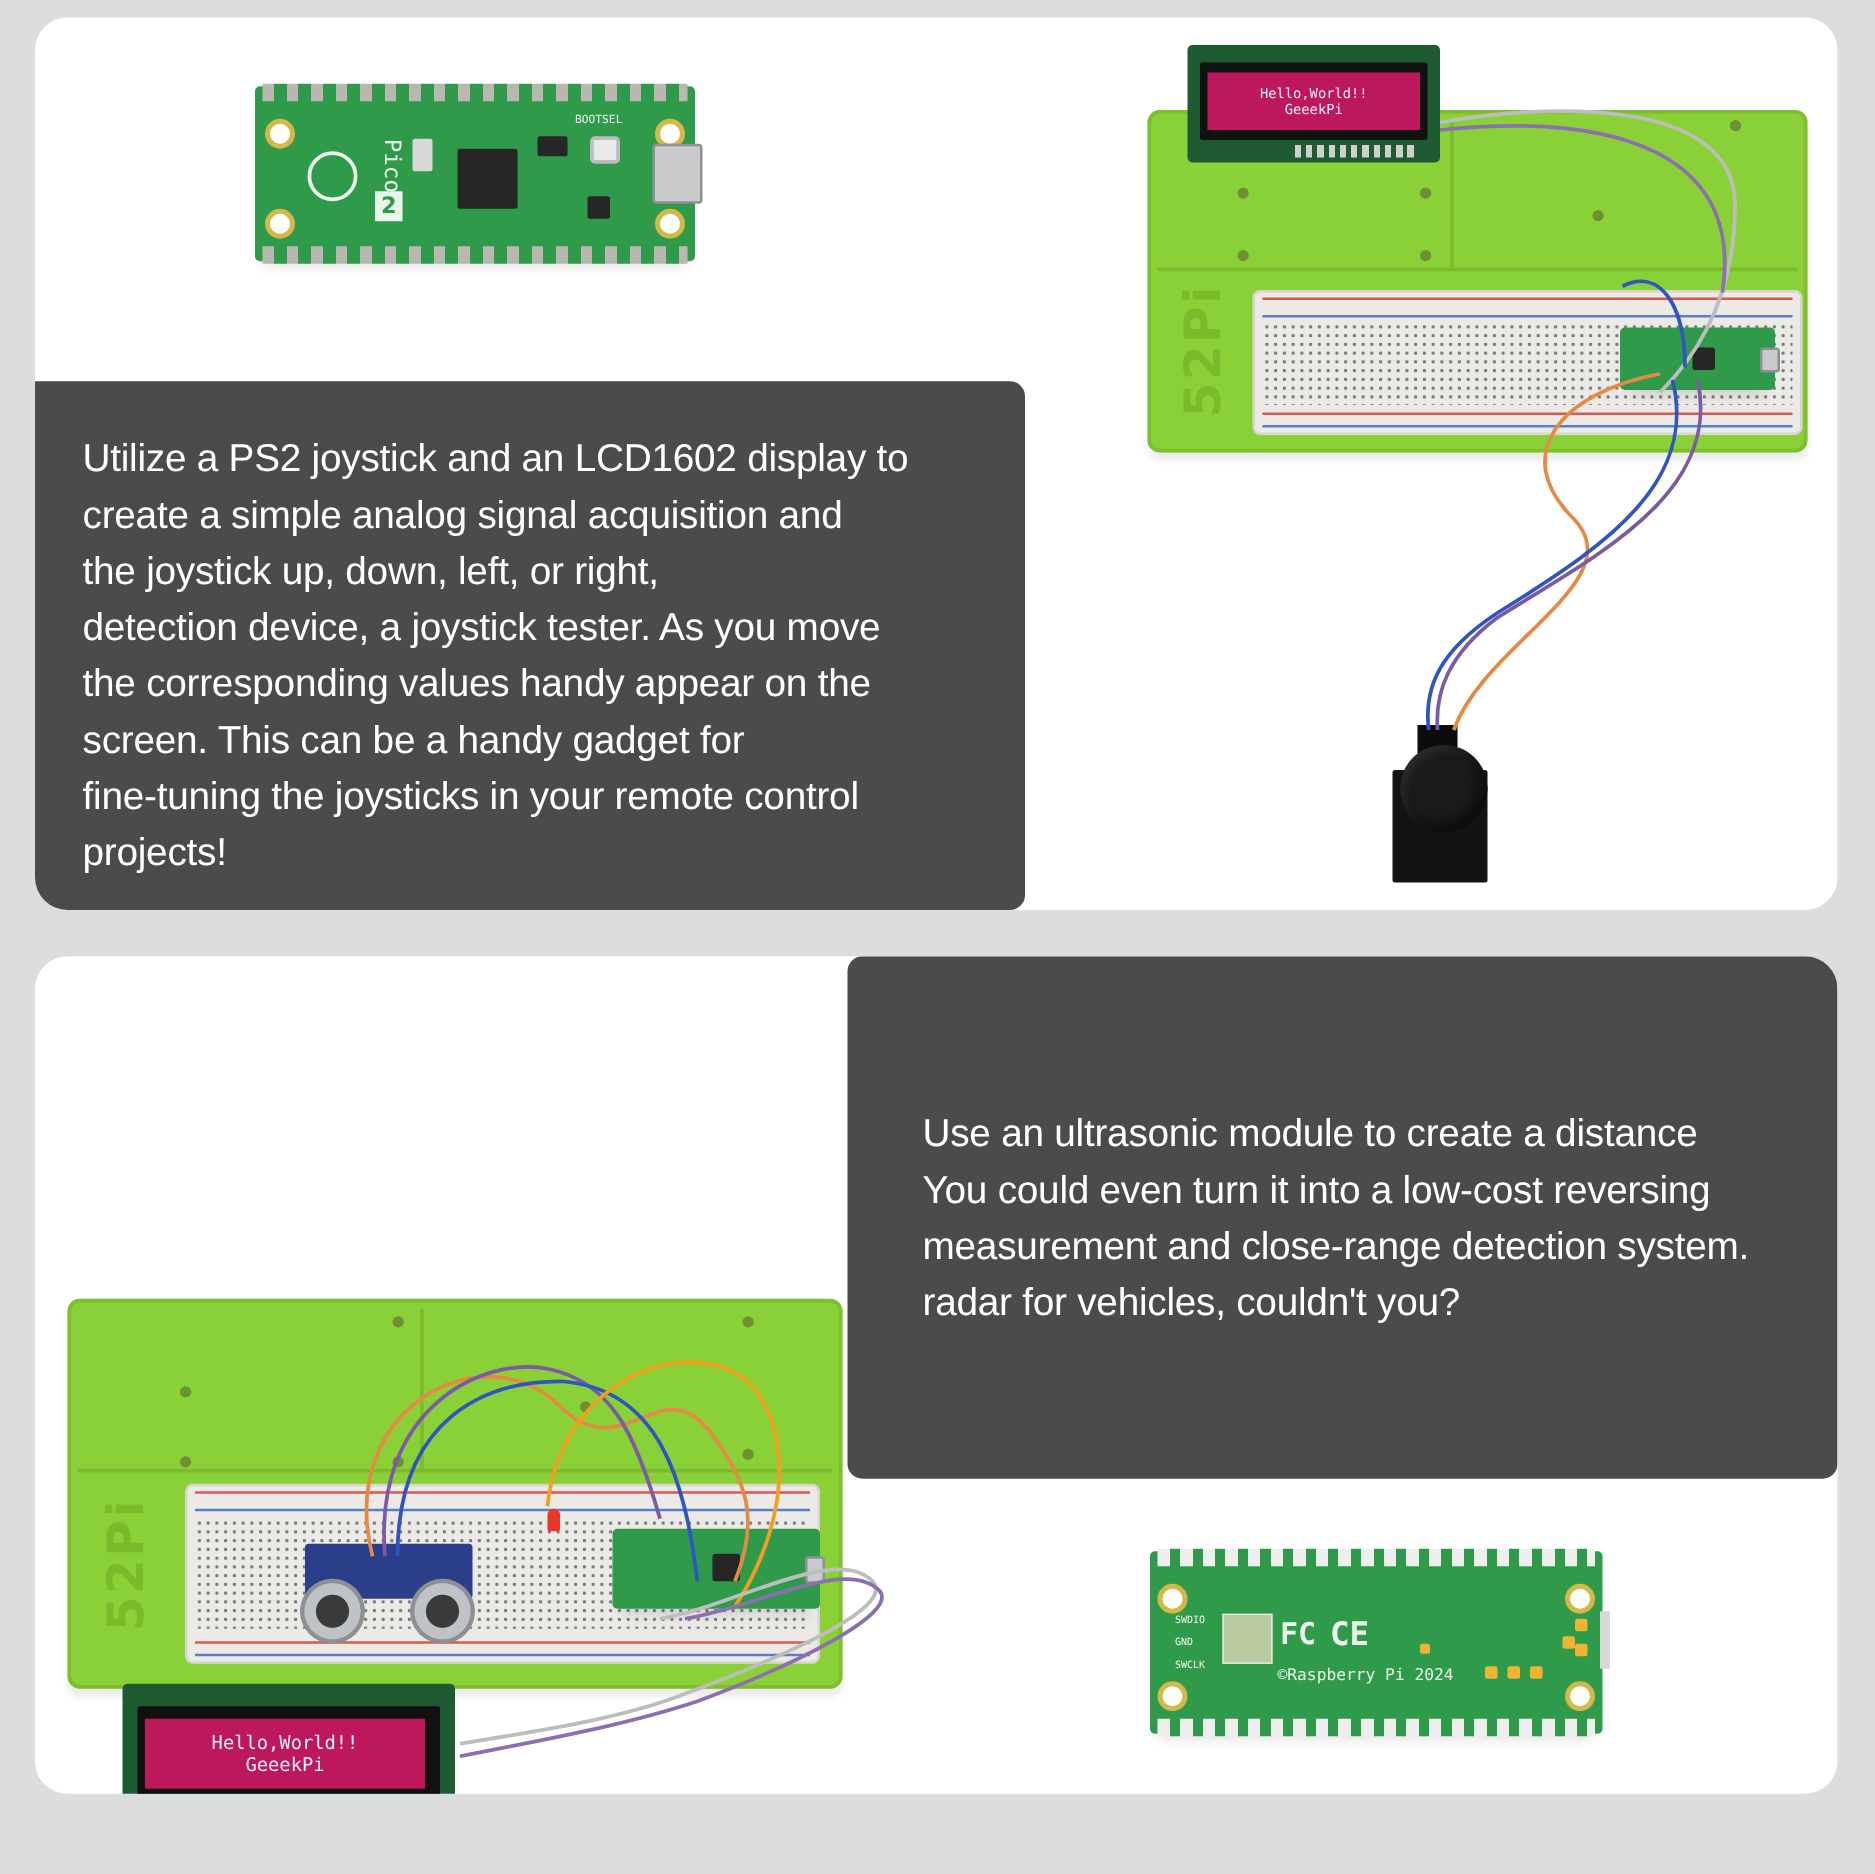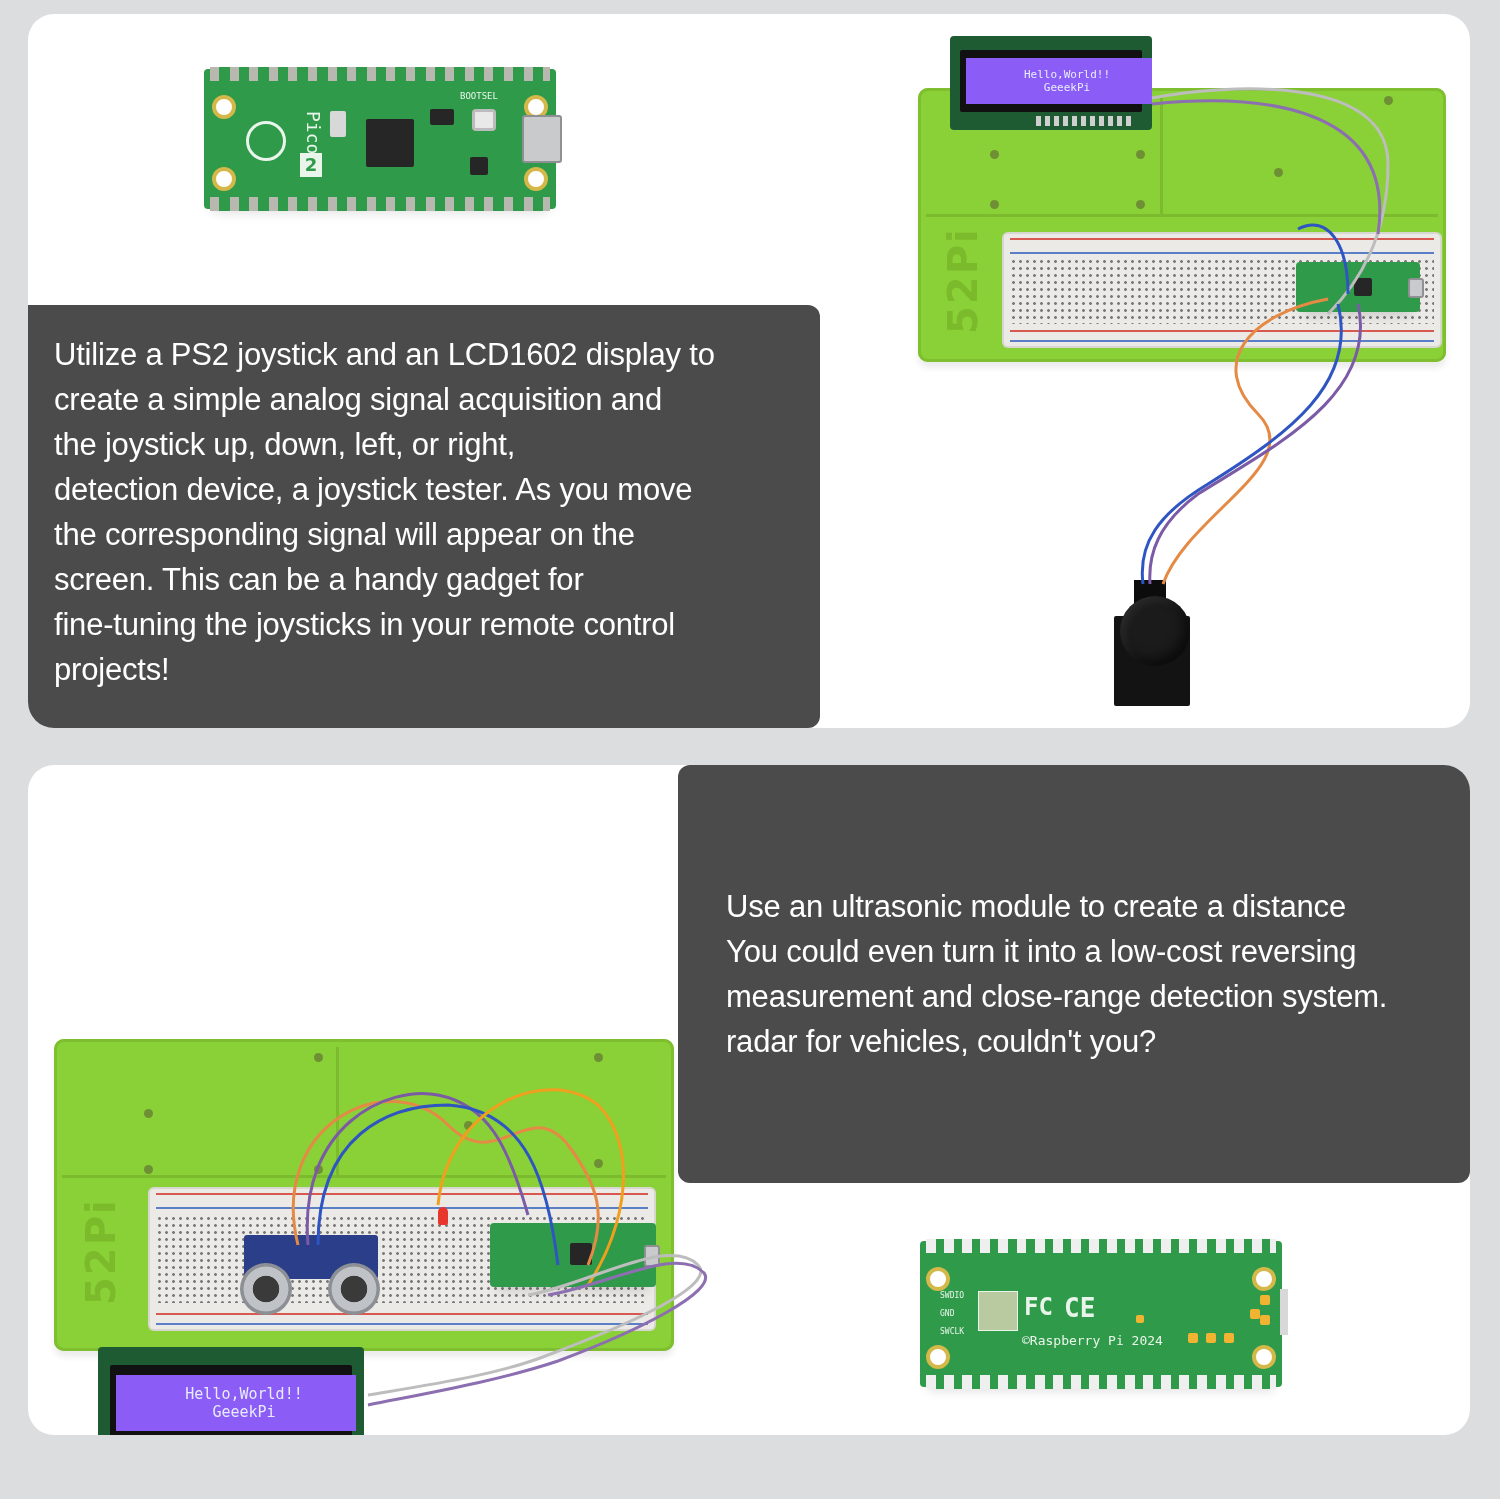--- a/index.html
+++ b/index.html
@@ -16,21 +16,21 @@
   .panel.top { left: 28px; top: 14px; width: 1442px; height: 714px; }
   .panel.bottom { left: 28px; top: 765px; width: 1442px; height: 670px; }
 
   .textbox {
     position: absolute; background: #4b4b4b; color: #ffffff;
     border-radius: 12px; box-sizing: border-box;
     font-size: 31px; line-height: 45px; letter-spacing: -0.2px;
   }
   .textbox.t1 { left: 0; top: 291px; width: 792px; height: 423px; padding: 27px 0 0 26px; border-radius: 0 12px 12px 12px; }
   .textbox.t2 { left: 650px; top: 0; width: 792px; height: 418px; padding: 0 0 0 48px; display:flex; align-items:center; border-radius: 12px 12px 12px 12px; }
-  .textbox p { margin: 0; }
+  .textbox p { margin: 12px; }
   .textbox .line { display:block; white-space: nowrap; }
 
   
   .pico {
     position: absolute; background: #2f9b4a; border-radius: 4px;
     box-shadow: 0 12px 10px -8px rgba(0,0,0,0.12);
   }
   .pico .pins {
     position: absolute; left: 6px; right: 6px; height: 14px;
     background: repeating-linear-gradient(90deg, #b8b8b0 0 9px, #2f9b4a 9px 19.6px);
@@ -85,23 +85,23 @@
   }
   .breadboard .rail-red { position:absolute; height:2px; background:#d8594f; }
   .breadboard .rail-blue { position:absolute; height:2px; background:#5a7fc7; }
 
   
   .lcd {
     position:absolute; background:#1e5a32; border-radius:4px;
   }
   .lcd .bezel { position:absolute; background:#111; border-radius:2px; }
   .lcd .screen {
-    position:absolute; background:#8b5cf6; color:#e8ecff;
+    position:absolute; background:#be185d; color:#e8ecff;
     font-family: "DejaVu Sans Mono", monospace; text-align:center;
-    display:flex; flex-direction:column; justify-content:center;padding-left:16px;
+    display:flex; flex-direction:column; justify-content:center;
   }
   .lcd .hdr {
     position:absolute; height:10px;
     background: repeating-linear-gradient(90deg, #cfcfcf 0 5px, #1e5a32 5px 9px);
   }
 
   
   .joy-board { position:absolute; background:#131313; border-radius:2px; }
   .joy-cap { position:absolute; background:#1b1b1b; border-radius:50%; box-shadow: inset -6px -6px 12px rgba(0,0,0,0.6), inset 4px 4px 8px rgba(255,255,255,0.08); }
   .joy-conn { position:absolute; background:#0c0c0c; }
@@ -180,21 +180,21 @@
     <path d="M1330,290 C1350,380 1250,430 1170,480 C1130,510 1120,540 1122,570" stroke="#7b5aa6" stroke-width="3" fill="none"></path>
     <path d="M1270,215 C1300,200 1320,230 1320,280" stroke="#2f55c2" stroke-width="3" fill="none"></path>
   </svg>
 
   <div class="textbox t1">
     <p>
       <span class="line">Utilize a PS2 joystick and an LCD1602 display to</span>
       <span class="line">create a simple analog signal acquisition and</span>
       <span class="line">the joystick up, down, left, or right,</span>
       <span class="line">detection device, a joystick tester. As you move</span>
-      <span class="line">the corresponding signal will appear on the</span>
+      <span class="line">the corresponding values handy appear on the</span>
       <span class="line">screen. This can be a handy gadget for</span>
       <span class="line">fine-tuning the joysticks in your remote control</span>
       <span class="line">projects!</span>
     </p>
   </div>
 </div>
 
 <div class="panel bottom">
 
   <div class="textbox t2">

